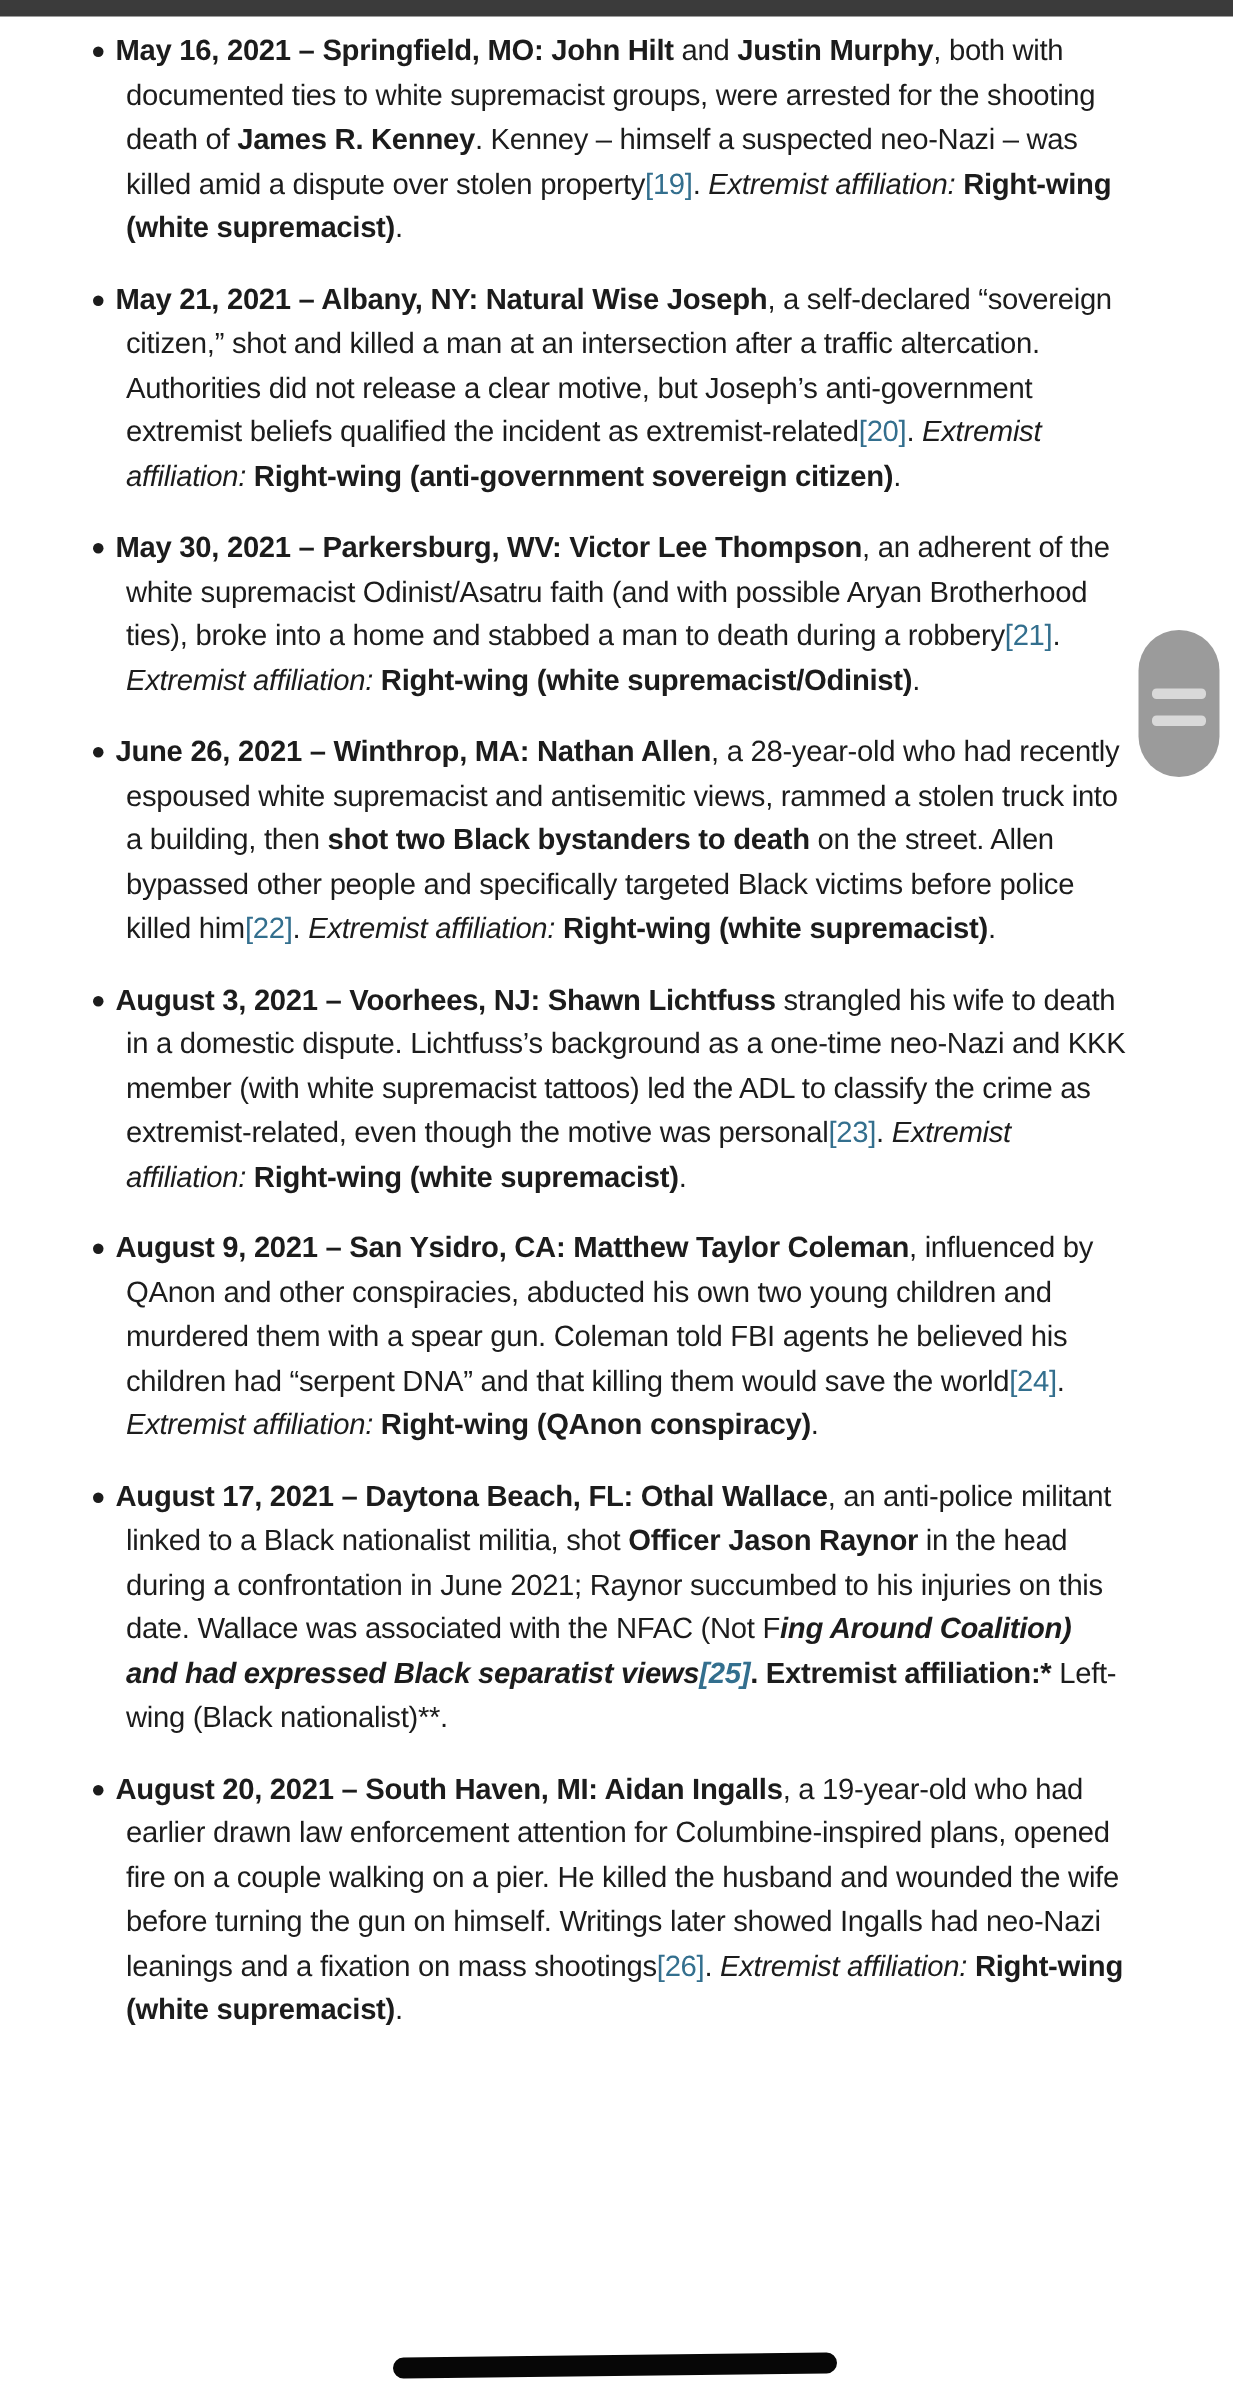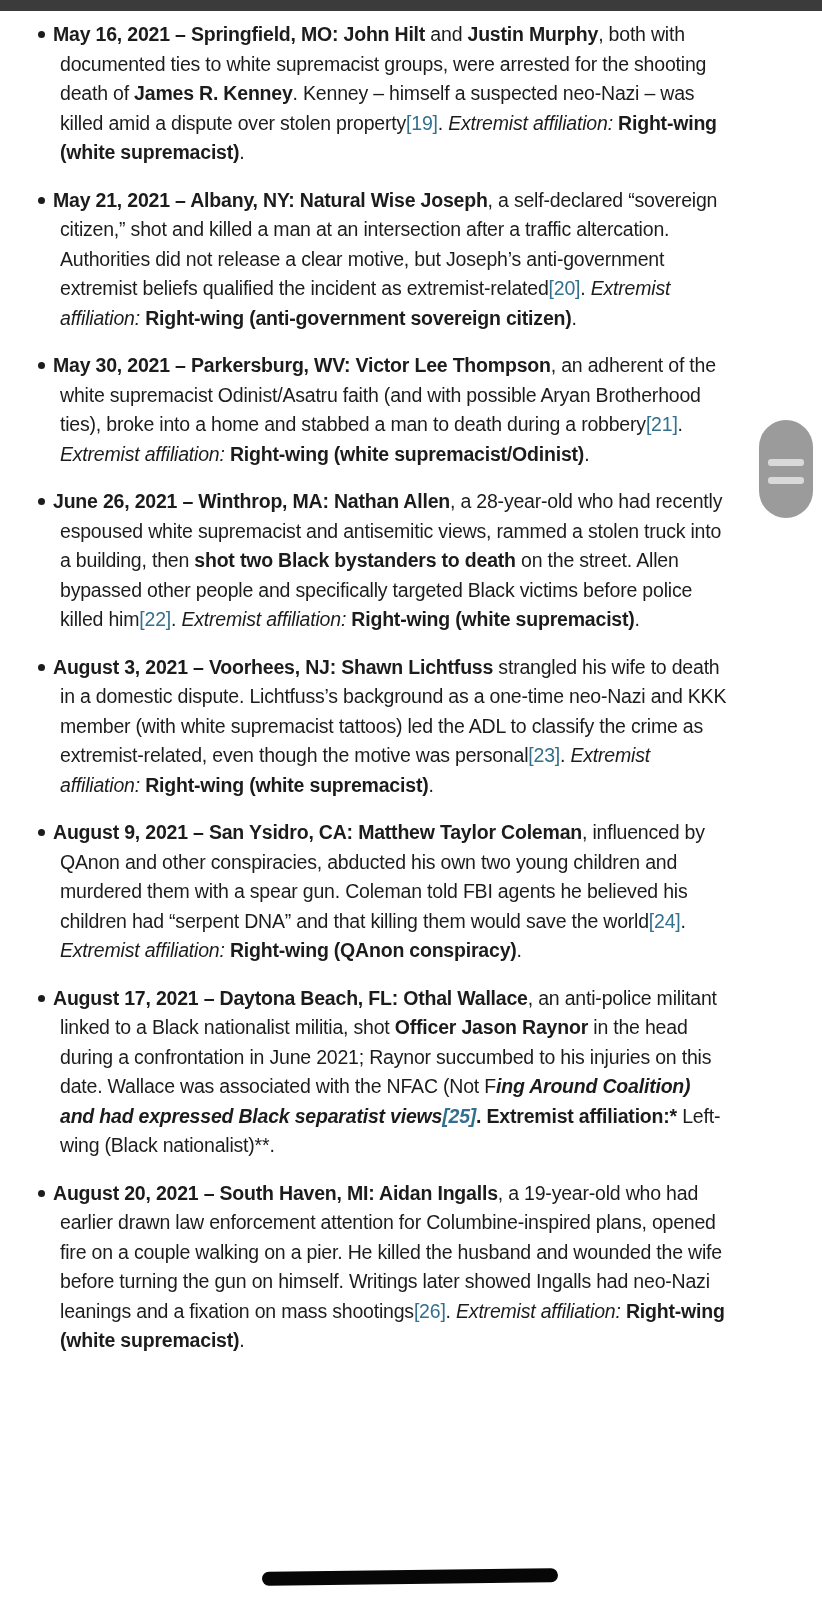--- a/index.html
+++ b/index.html
@@ -19,21 +19,21 @@
   }
   .topbar{
     position:absolute;top:0;left:0;width:822px;height:11px;
     background:var(--bar);
   }
   .content{
     position:absolute;top:11px;left:0;width:822px;
   }
   ul.incident-list{
     margin:0;
-    padding:9px 50px 0 60px;
+    padding:9px 50px 0 84px;
     list-style:none;
   }
   ul.incident-list li{
     position:relative;
     width:668px;
     font-size:19.5px;
     line-height:29.5px;
     letter-spacing:-0.2px;
     text-indent:-7px;
     margin:0 0 18px 0;

